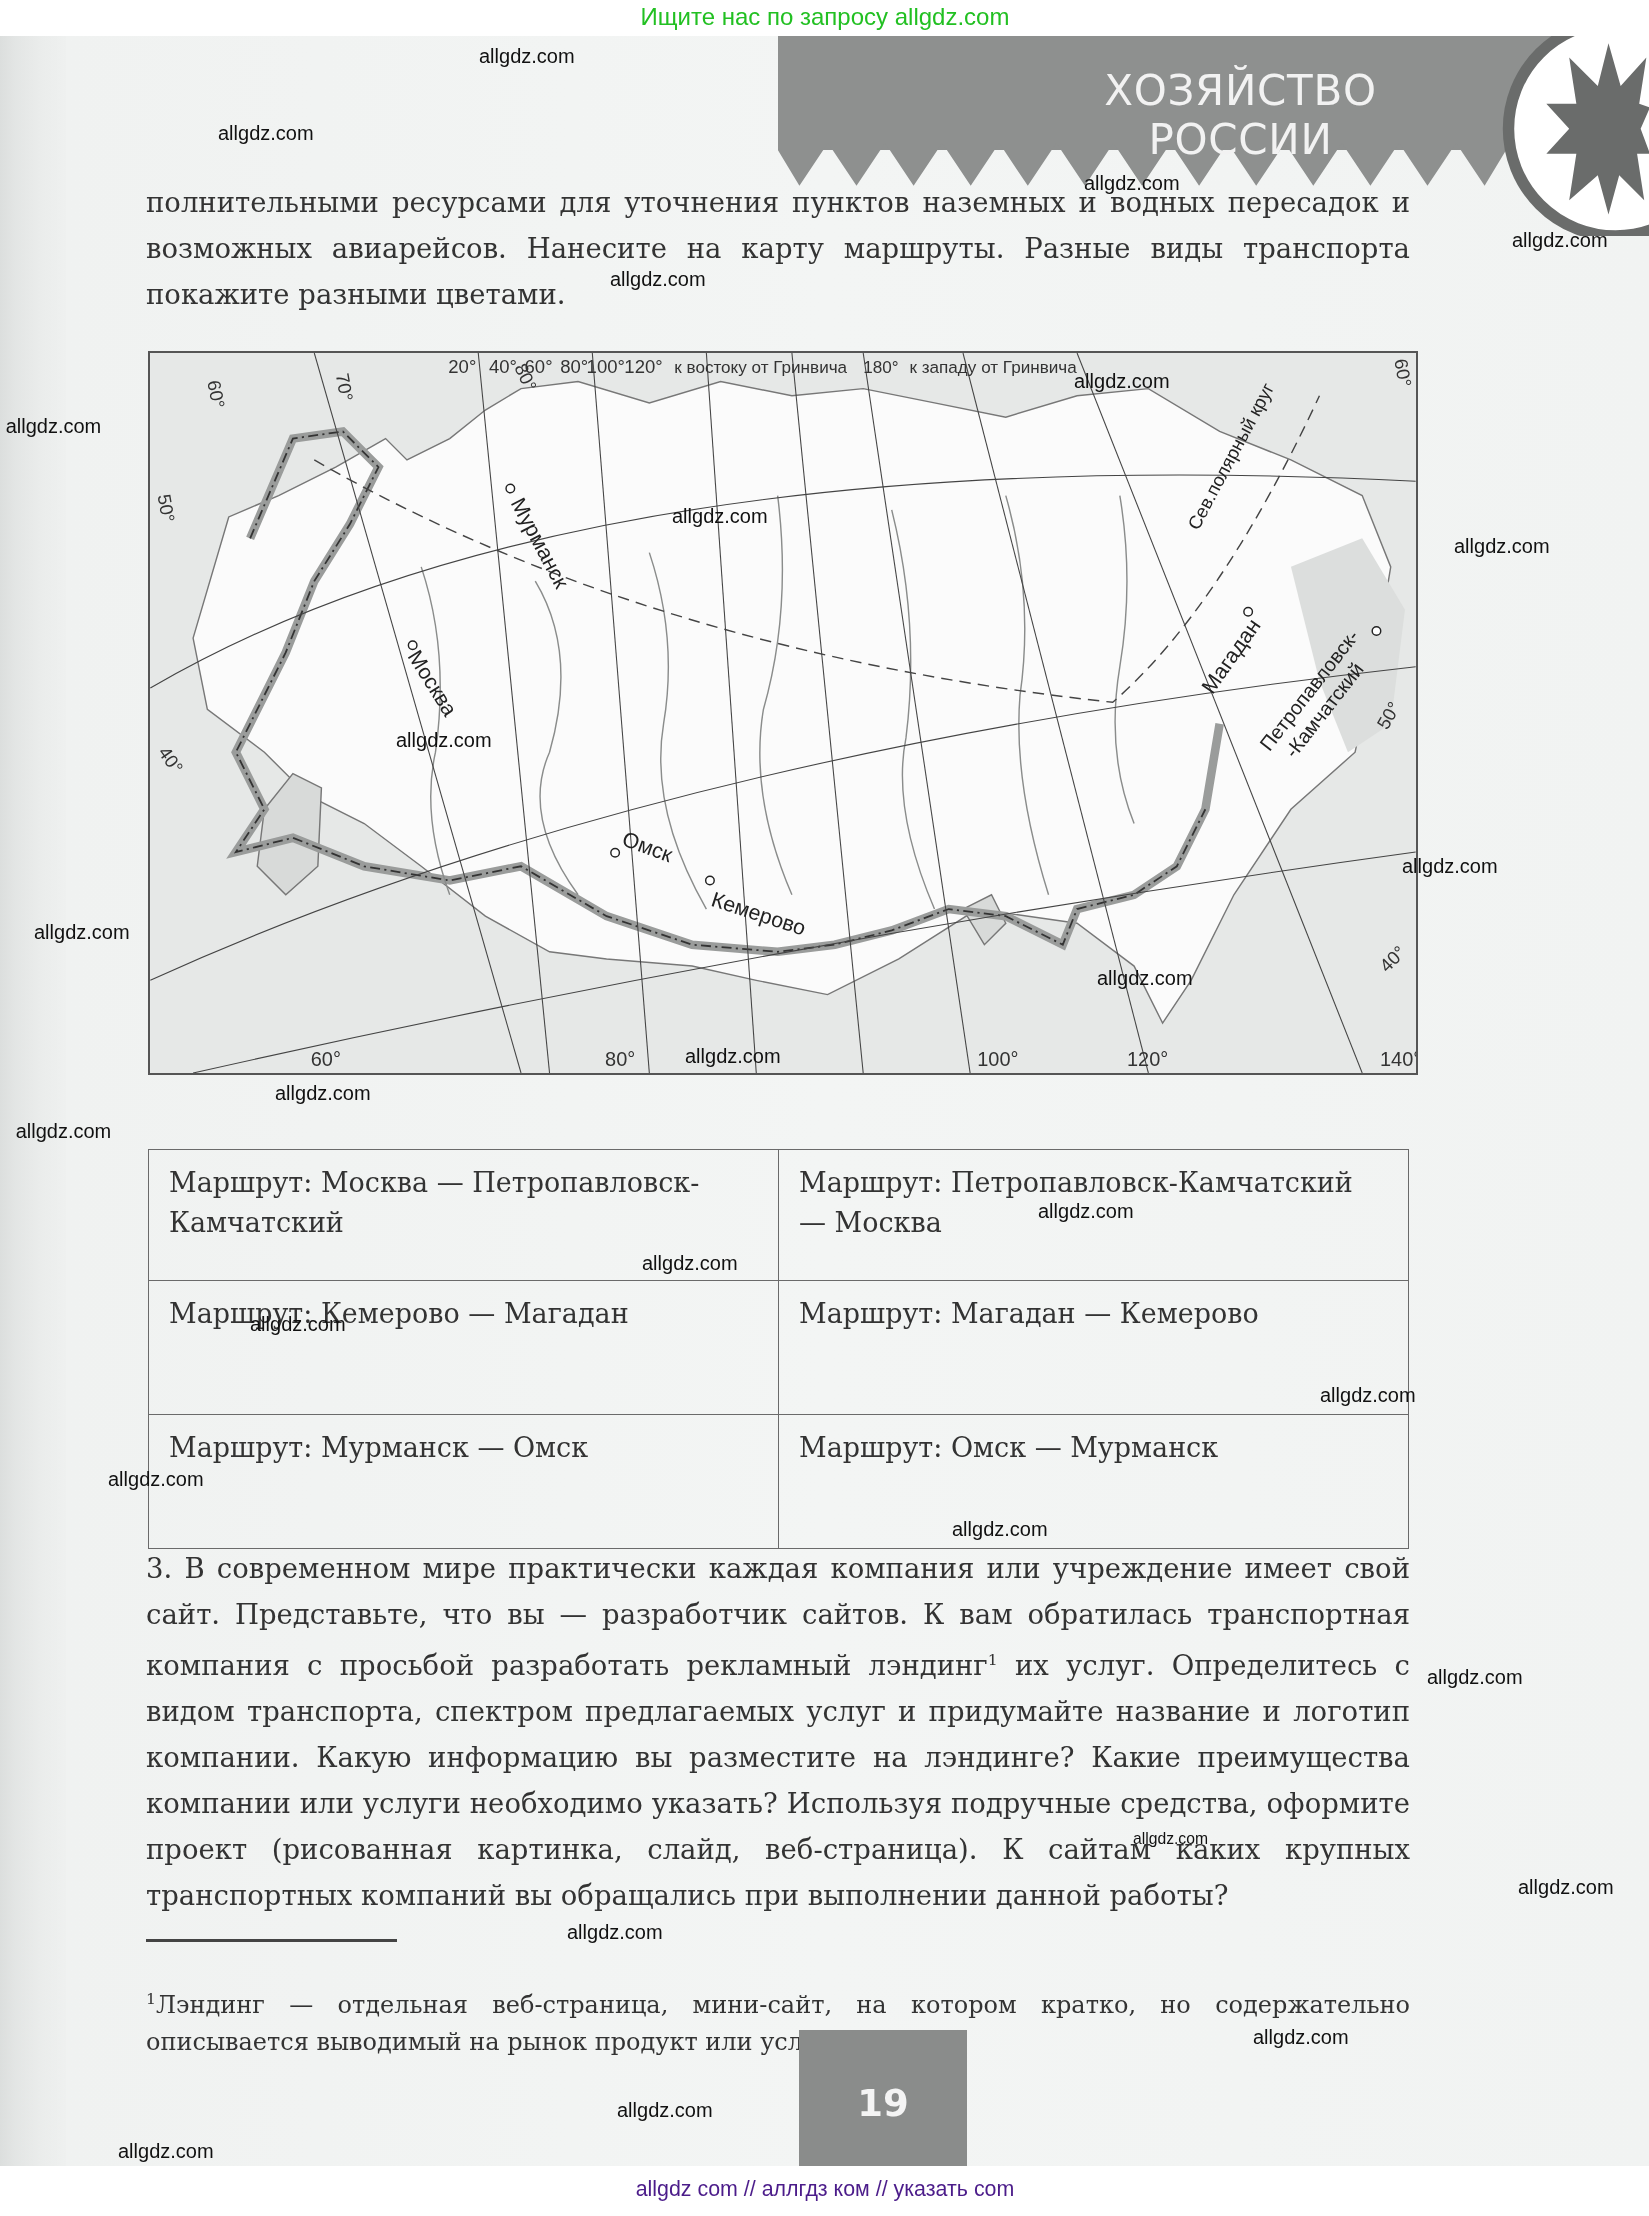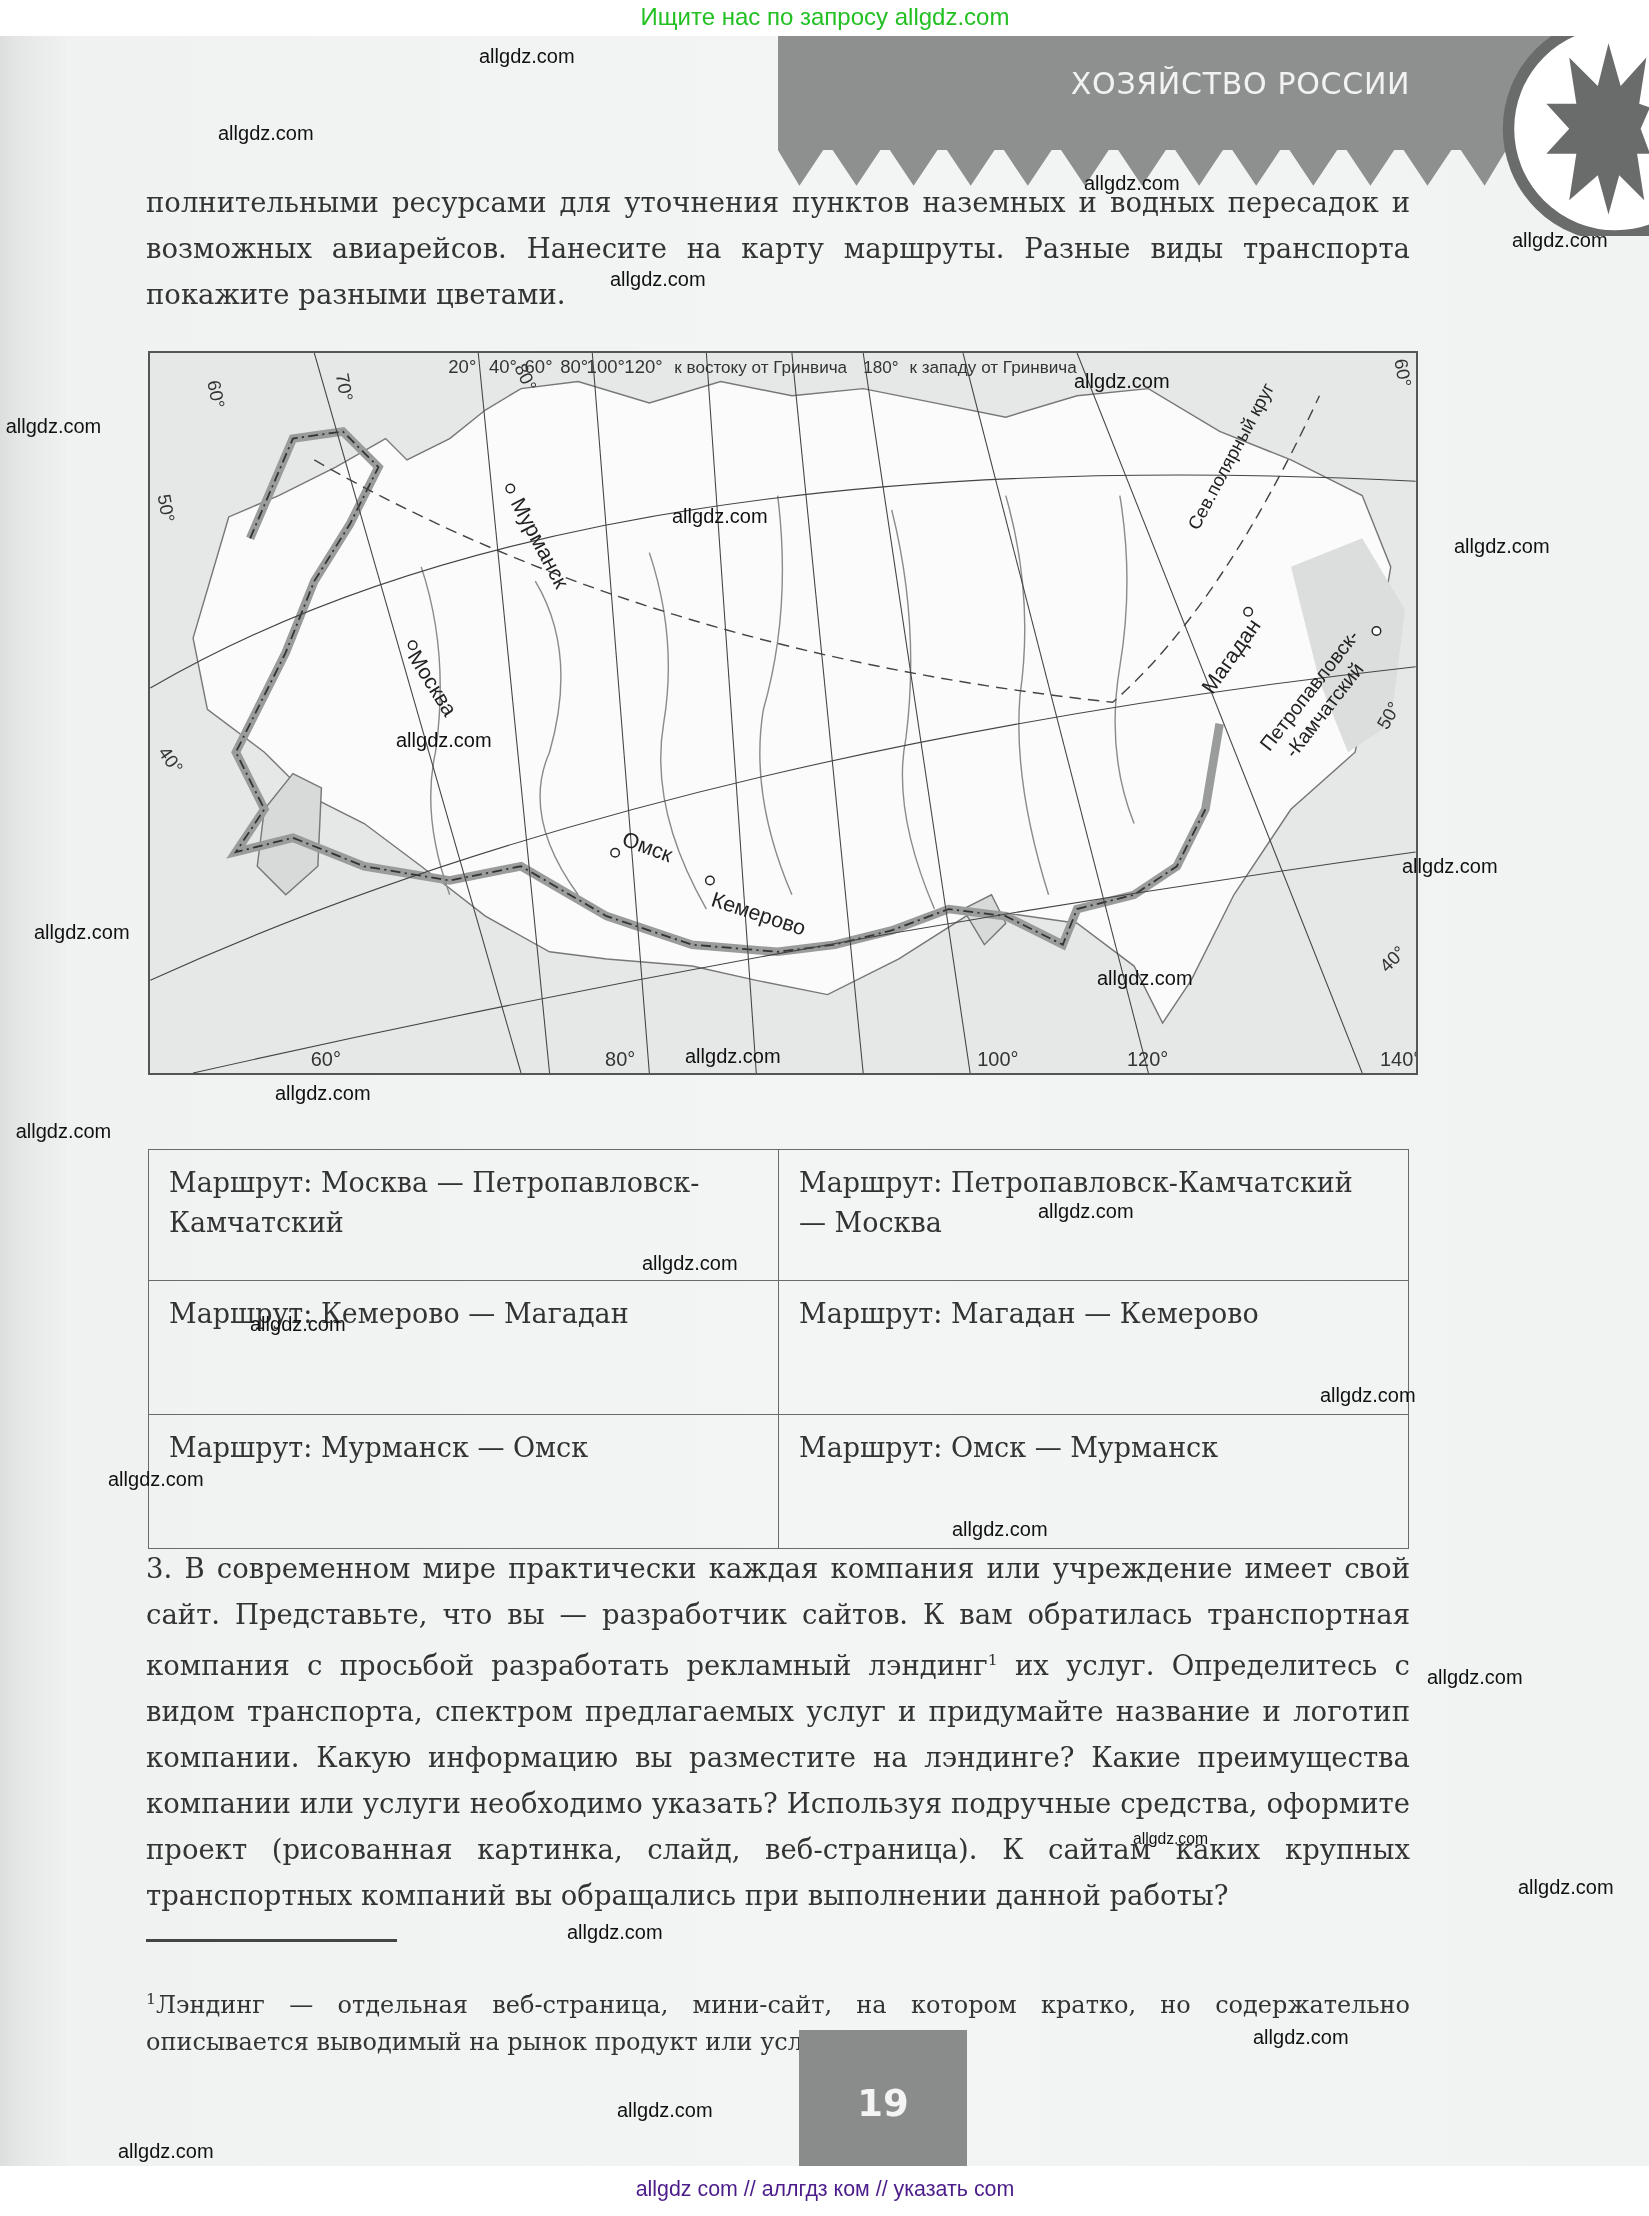--- a/index.html
+++ b/index.html
@@ -25,21 +25,21 @@
   }
   .header-band {
     position: absolute; left: 778px; top: 0; width: 872px; height: 114px;
     background: #8e908f;
   }
   .header-teeth {
     position: absolute; left: 778px; top: 107px; width: 728px; height: 50px;
   }
   .header-title {
     position: absolute; left: 1041px; top: 30px; width: 399px; text-align: center;
-    font-family: "DejaVu Sans", sans-serif; font-size: 30px; letter-spacing: 0.7px;
+    font-family: "DejaVu Sans", sans-serif; font-size: 42px; letter-spacing: 0.7px;
     color: #f2f2f2;
   }
   .star-badge {
     position: absolute; left: 1462px; top: 0; width: 188px; height: 200px;
   }
   .text-block {
     position: absolute; left: 146px; width: 1264px;
     font-size: 27.5px; line-height: 46px; text-align: justify;
     color: #333;
   }

